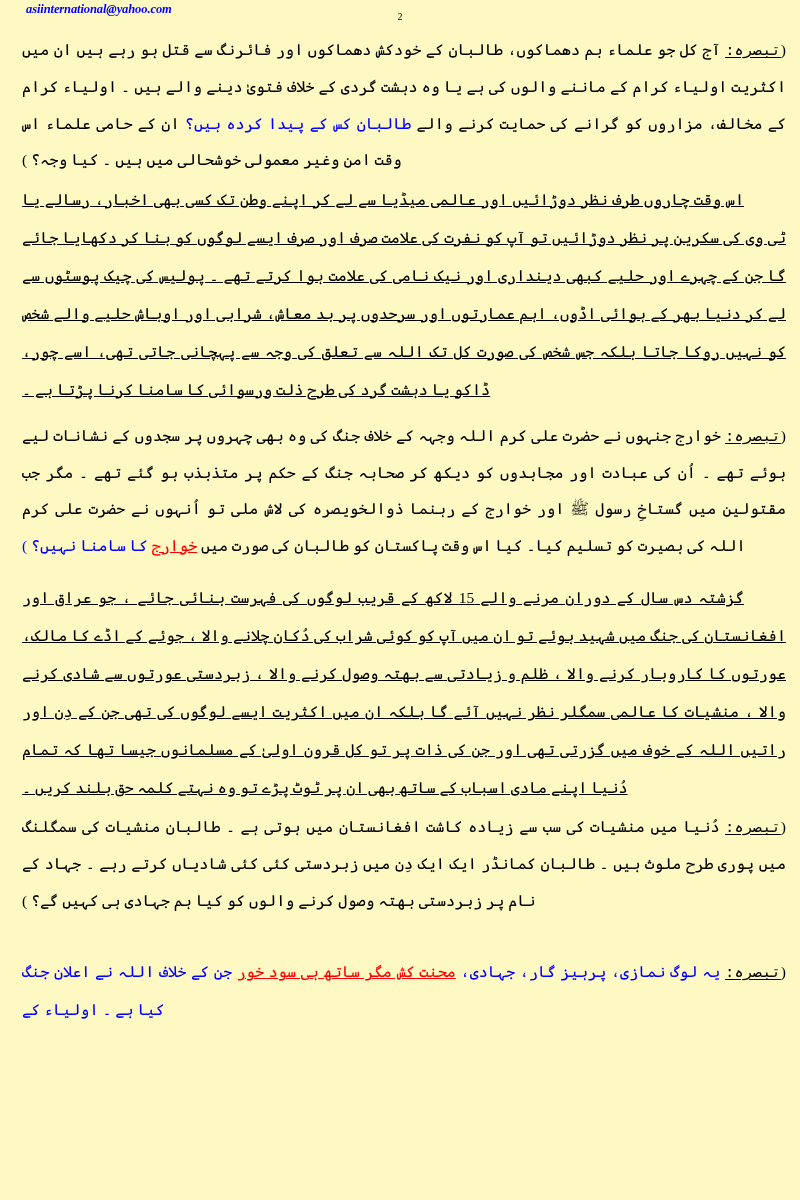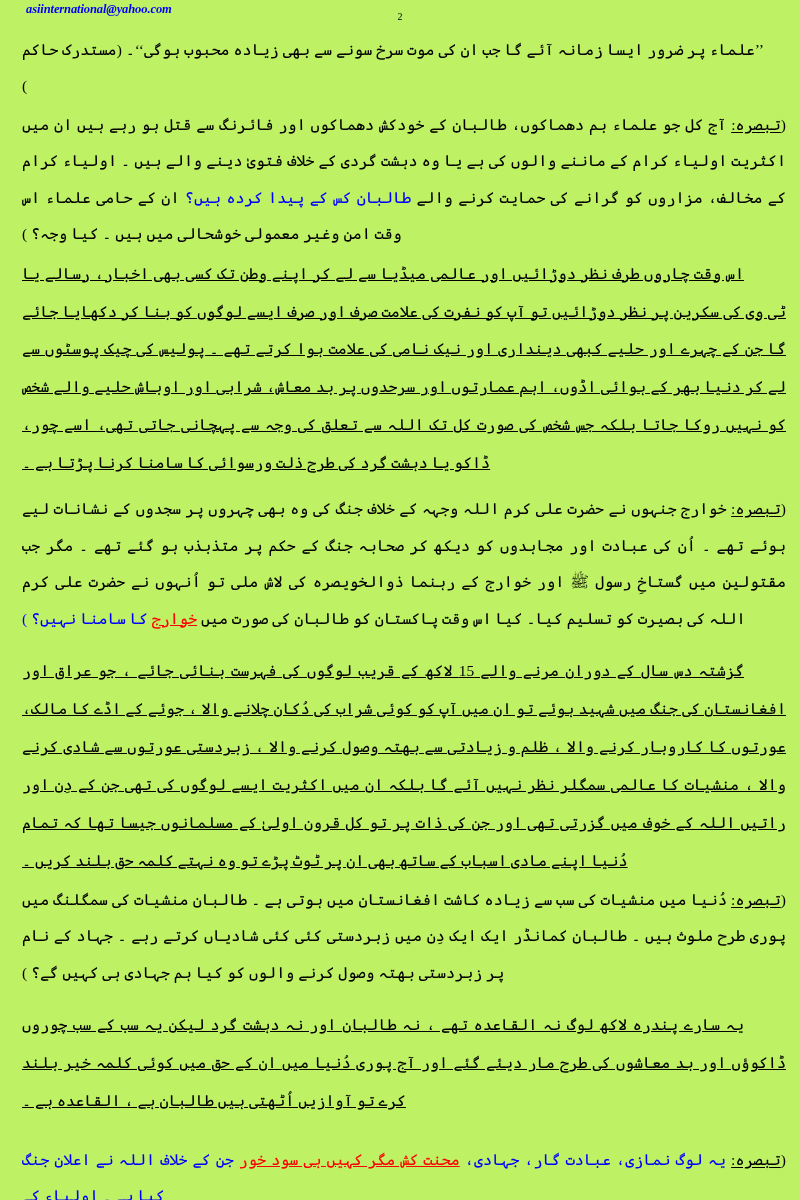--- a/index.html
+++ b/index.html
@@ -14,21 +14,21 @@
     position: relative;
     font-family: "Liberation Serif", "DejaVu Serif", serif;
     overflow: hidden;
   }
 
   .page {
     position: absolute;
     inset: 0;
     width: 800px;
     height: 1200px;
-    background: #bef264;
+    background: #fef9c3;
     display: flex;
     flex-direction: column;
   }
 
   
   .header {
     position: relative;
     height: 32px;
     flex: 0 0 auto;
     direction: ltr;
@@ -84,56 +84,55 @@
   .para.cmt {
     line-height: 2.35;
   }
   .spacer-sm { height: 7px; }
   .spacer-md { height: 13px; }
   .spacer-lg { height: 20px; }
 
   .cmt-label {
     text-decoration: underline;
     text-underline-offset: 2px;
+    font-family: Liberation Mono, monospace;
   }
   .blue  { color: #0000ff; }
   .red   { color: #ff0000; text-decoration: underline; }
   .black { color: #000000; }
 </style>
 </head>
 <body>
 
 <div class="page">
 
   <div class="header">
     <div class="header-email">asiinternational@yahoo.com</div>
     <div class="header-pageno">2</div>
   </div>
 
   <div class="content">
 
-    <p class="para tight" style="text-indent:22px;">’’علماء پر ضرور ایسا زمانہ آئے گا جب ان کی موت سرخ سونے سے بھی زیادہ محبوب ہوگی‘‘۔ (مستدرک حاکم )</p>
 
     <p class="para cmt"><span>(</span><span class="cmt-label">تبصرہ:</span><span class="black"> آج کل جو علماء بم دھماکوں، طالبان کے خودکش دھماکوں اور فائرنگ سے قتل ہو رہے ہیں ان میں اکثریت اولیاء کرام کے ماننے والوں کی ہے یا وہ دہشت گردی کے خلاف فتویٰ دینے والے  ہیں ۔ اولیاء کرام کے مخالف،  مزاروں کو گرانے کی حمایت کرنے والے </span><span class="blue">طالبان کس کے پیدا کردہ ہیں؟</span><span class="black"> ان کے حامی علماء اس وقت امن  وغیر معمولی خوشحالی میں ہیں ۔ کیا وجہ؟ )</span></p>
 
     <p class="para indent">اس وقت چاروں طرف نظر دوڑائیں اور عالمی میڈیا سے لے کر اپنے وطن تک کسی بھی اخبار،  رسالے یا ٹی وی کی سکرین پر نظر دوڑائیں تو آپ کو نفرت کی علامت صرف اور صرف ایسے لوگوں کو بنا کر دکھایا جائے گا جن کے چہرے اور حلیے کبھی دینداری اور نیک نامی کی علامت ہوا کرتے تھے ۔ پولیس کی چیک پوسٹوں سے لے کر دنیا بھر کے ہوائی اڈوں، اہم عمارتوں اور سرحدوں پر بد معاش، شرابی اور اوباش حلیے والے شخص کو نہیں روکا جاتا بلکہ جس شخص کی صورت کل تک اللہ سے تعلق کی وجہ سے پہچانی جاتی تھی، اسے چور، ڈاکو یا دہشت گرد کی طرح ذلت ورسوائی کا سامنا کرنا پڑتا ہے ۔</p>
 
     <div class="spacer-sm"></div>
 
     <p class="para cmt"><span>(</span><span class="cmt-label">تبصرہ:</span><span class="black"> خوارج جنہوں نے حضرت علی کرم اللہ وجہہ کے خلاف جنگ کی وہ بھی چہروں پر سجدوں کے نشانات لیے ہوئے تھے ۔ اُن کی عبادت اور مجاہدوں کو دیکھ کر صحابہ جنگ کے حکم پر متذبذب ہو گئے تھے ۔ مگر جب مقتولین میں گستاخِ رسول ﷺ اور خوارج کے رہنما ذوالخویصرہ کی لاش ملی تو اُنہوں نے حضرت علی کرم اللہ کی بصیرت کو تسلیم کیا۔ کیا اس وقت پاکستان کو طالبان کی صورت میں </span><span class="red">خوارج</span><span class="blue"> کا سامنا نہیں؟ )</span></p>
 
     <div class="spacer-md"></div>
 
     <p class="para indent">گزشتہ دس سال کے دوران مرنے والے 15 لاکھ کے قریب لوگوں کی فہرست بنائی جائے ، جو عراق اور افغانستان کی جنگ میں شہید ہوئے تو ان میں آپ کو کوئی شراب کی دُکان چلانے والا ، جوئے کے اڈے کا مالک، عورتوں کا کاروبار کرنے والا ، ظلم و زیادتی سے بھتہ وصول کرنے والا ،  زبردستی عورتوں سے شادی کرنے والا ،  منشیات کا عالمی سمگلر نظر نہیں آئے گا بلکہ ان میں اکثریت ایسے لوگوں کی تھی جن کے دِن اور راتیں اللہ کے خوف میں گزرتی تھی اور جن کی ذات پر تو کل قرون اولیٰ کے مسلمانوں جیسا تھا کہ تمام دُنیا اپنے مادی اسباب کے ساتھ بھی ان پر ٹوٹ پڑے تو وہ نہتے کلمہ حق بلند کریں ۔</p>
 
     <p class="para cmt"><span>(</span><span class="cmt-label">تبصرہ:</span><span class="black"> دُنیا میں منشیات کی سب سے زیادہ کاشت افغانستان میں ہوتی ہے ۔ طالبان منشیات کی سمگلنگ میں پوری طرح ملوث ہیں ۔  طالبان کمانڈر ایک ایک دِن میں زبردستی کئی کئی شادیاں کرتے رہے ۔ جہاد کے نام پر زبردستی بھتہ وصول کرنے والوں کو کیا ہم جہادی ہی کہیں گے؟ )</span></p>
 
     <div class="spacer-md"></div>
 
-    <p class="para indent">یہ سارے پندرہ لاکھ لوگ نہ القاعدہ تھے ،  نہ طالبان اور نہ دہشت گرد لیکن یہ سب کے سب چوروں ڈاکوؤں اور بد معاشوں کی طرح مار دیئے گئے اور آج پوری دُنیا میں ان کے حق میں کوئی کلمہ خیر بلند کرے تو آوازیں اُٹھتی ہیں طالبان ہے ،  القاعدہ ہے ۔</p>
 
     <div class="spacer-lg"></div>
 
-    <p class="para cmt"><span>(</span><span class="cmt-label">تبصرہ:</span><span class="blue"> یہ لوگ نمازی، عبادت گار، جہادی، </span><span class="red">محنت کش مگر کہیں ہی سود خور</span><span class="blue"> جن کے خلاف اللہ نے اعلان جنگ کیا ہے ۔  اولیاء کے</span></p>
+    <p class="para cmt"><span>(</span><span class="cmt-label">تبصرہ:</span><span class="blue"> یہ لوگ نمازی، پرہیز گار، جہادی، </span><span class="red">محنت کش مگر ساتھ ہی سود خور</span><span class="blue"> جن کے خلاف اللہ نے اعلان جنگ کیا ہے ۔  اولیاء کے</span></p>
 
   </div>
 
 </div>
 
 </body></html>

